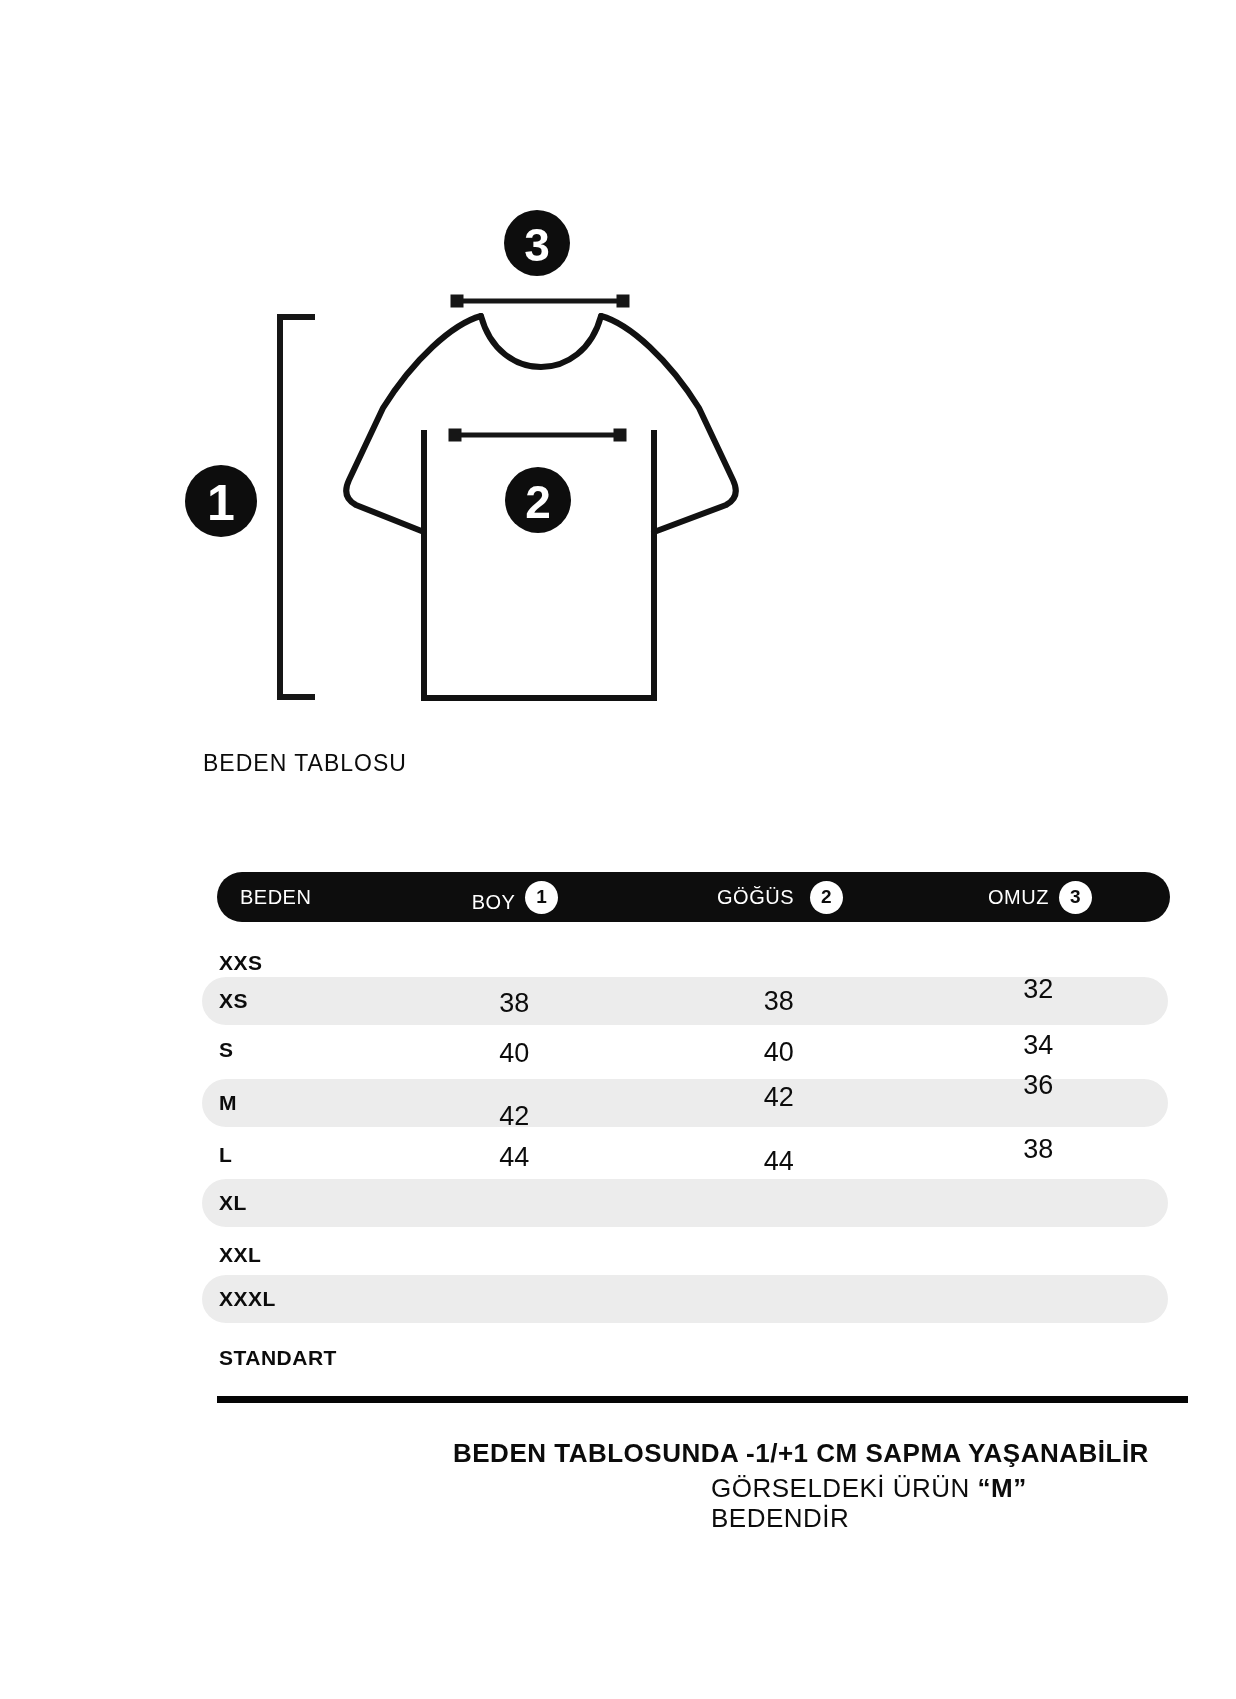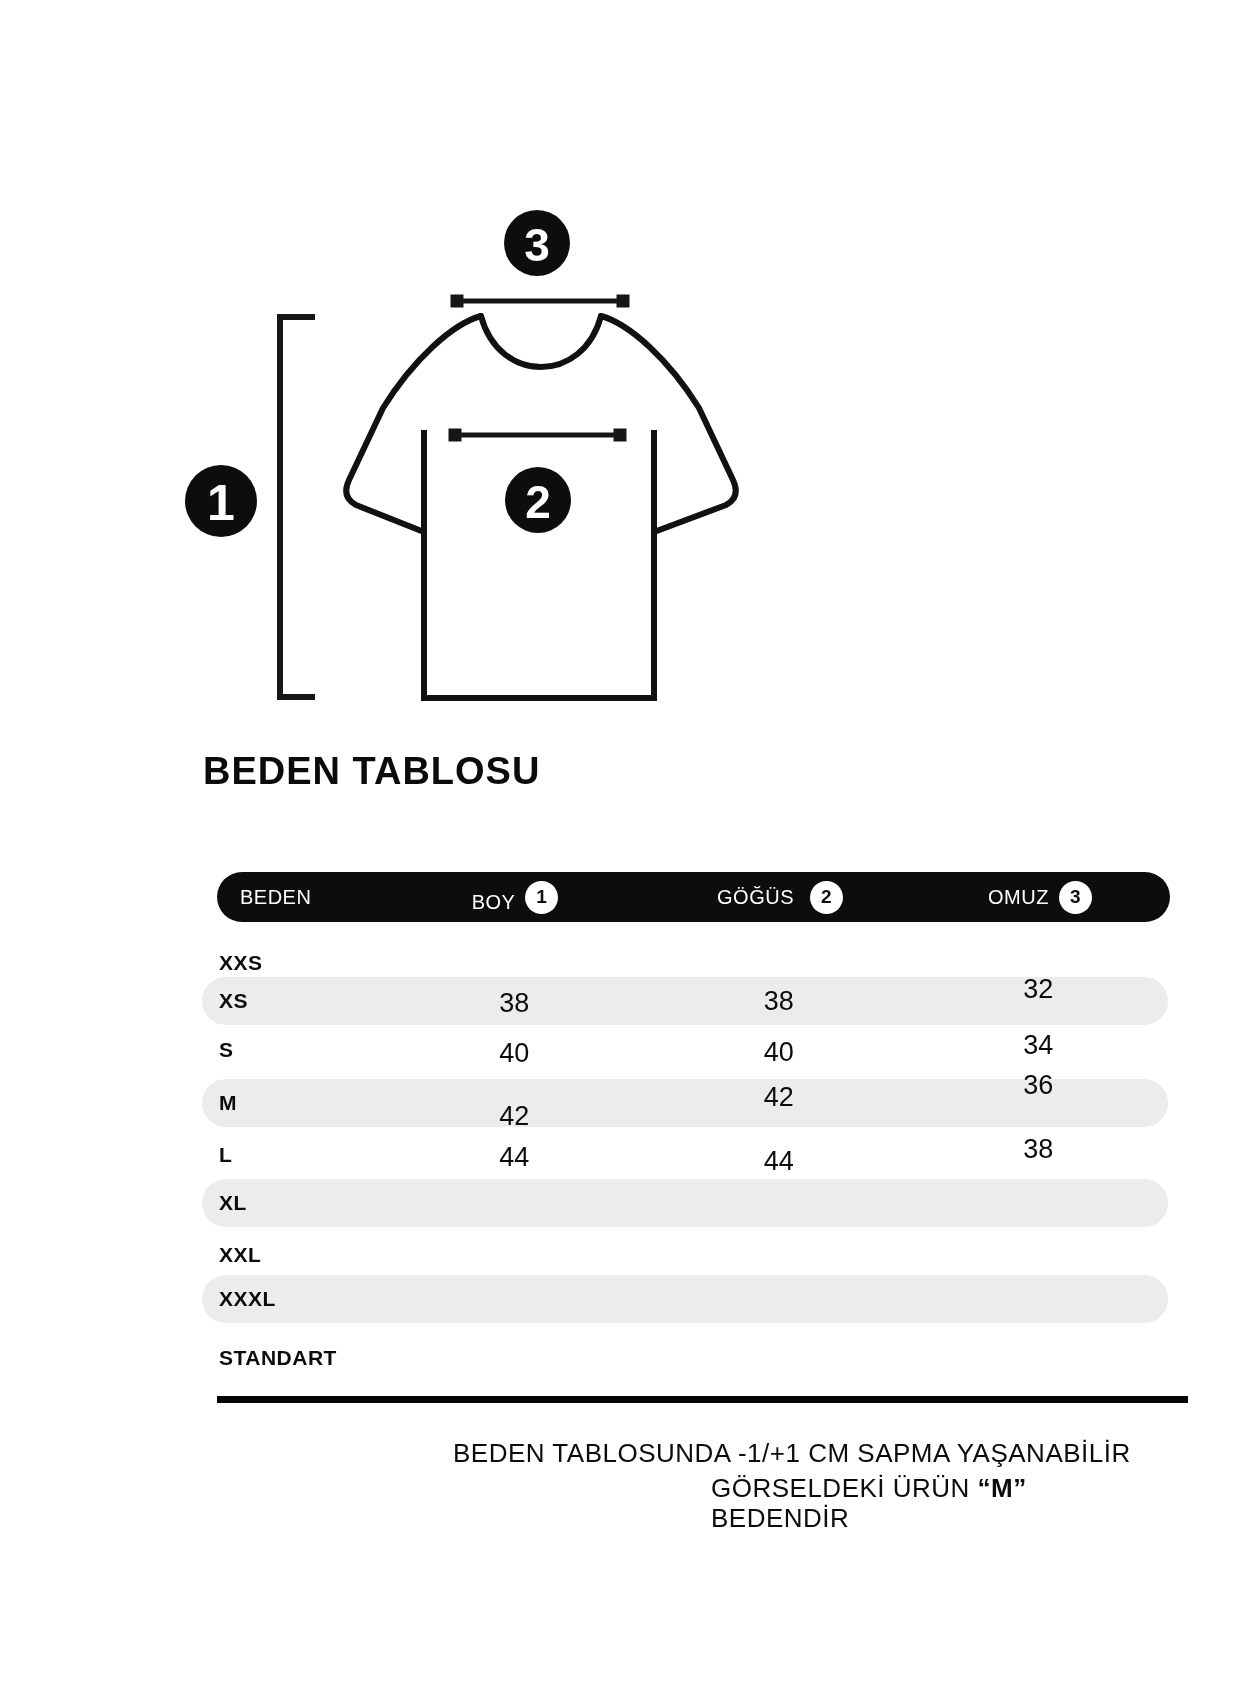--- a/index.html
+++ b/index.html
@@ -19,21 +19,21 @@
     overflow:hidden;
   }
   .page{position:absolute;inset:0;}
 
   
   .diagram{position:absolute;left:150px;top:190px;width:660px;height:540px;}
 
   
   .table-title{
     position:absolute;left:203px;top:750px;
-    font-size:38px;font-weight:bold;letter-spacing:1px;color:#0b0b0b;
+    font-size:23px;font-weight:normal;letter-spacing:1px;color:#0b0b0b;
   }
   .header-bar{
     position:absolute;left:217px;top:872px;width:953px;height:50px;
     background:var(--bar);border-radius:26px;
     display:flex;align-items:center;color:#ffffff;
   }
   .hcell{display:flex;align-items:center;justify-content:center;gap:10px;
     font-size:20px;letter-spacing:0.5px;}
   .hcell.first{justify-content:flex-start;padding-left:23px;}
   .hc1{width:163px;}
@@ -58,21 +58,21 @@
   .c3{width:260px;}
   .c4{width:260px;}
   .val{font-size:27px;color:#0c0c0c;}
   .bottom-rule{
     position:absolute;left:217px;top:1396px;width:971px;height:7px;background:#050505;
   }
 
   
   .footer{position:absolute;left:453px;top:1440px;width:740px;
     font-size:26px;letter-spacing:0.5px;color:#0c0c0c;line-height:1.0;}
-  .footer .fl1{white-space:nowrap;}
+  .footer .fl1{white-space:nowrap;font-weight:bold;}
   .footer .fl2{margin-top:9px;margin-left:258px;white-space:nowrap;}
   .footer .fl3{margin-top:4px;margin-left:258px;white-space:nowrap;}
   .footer b{font-weight:bold;}
 </style>
 </head>
 <body>
 
 <div class="page">
 
   <svg class="diagram" viewBox="150 190 660 540" xmlns="http://www.w3.org/2000/svg">

